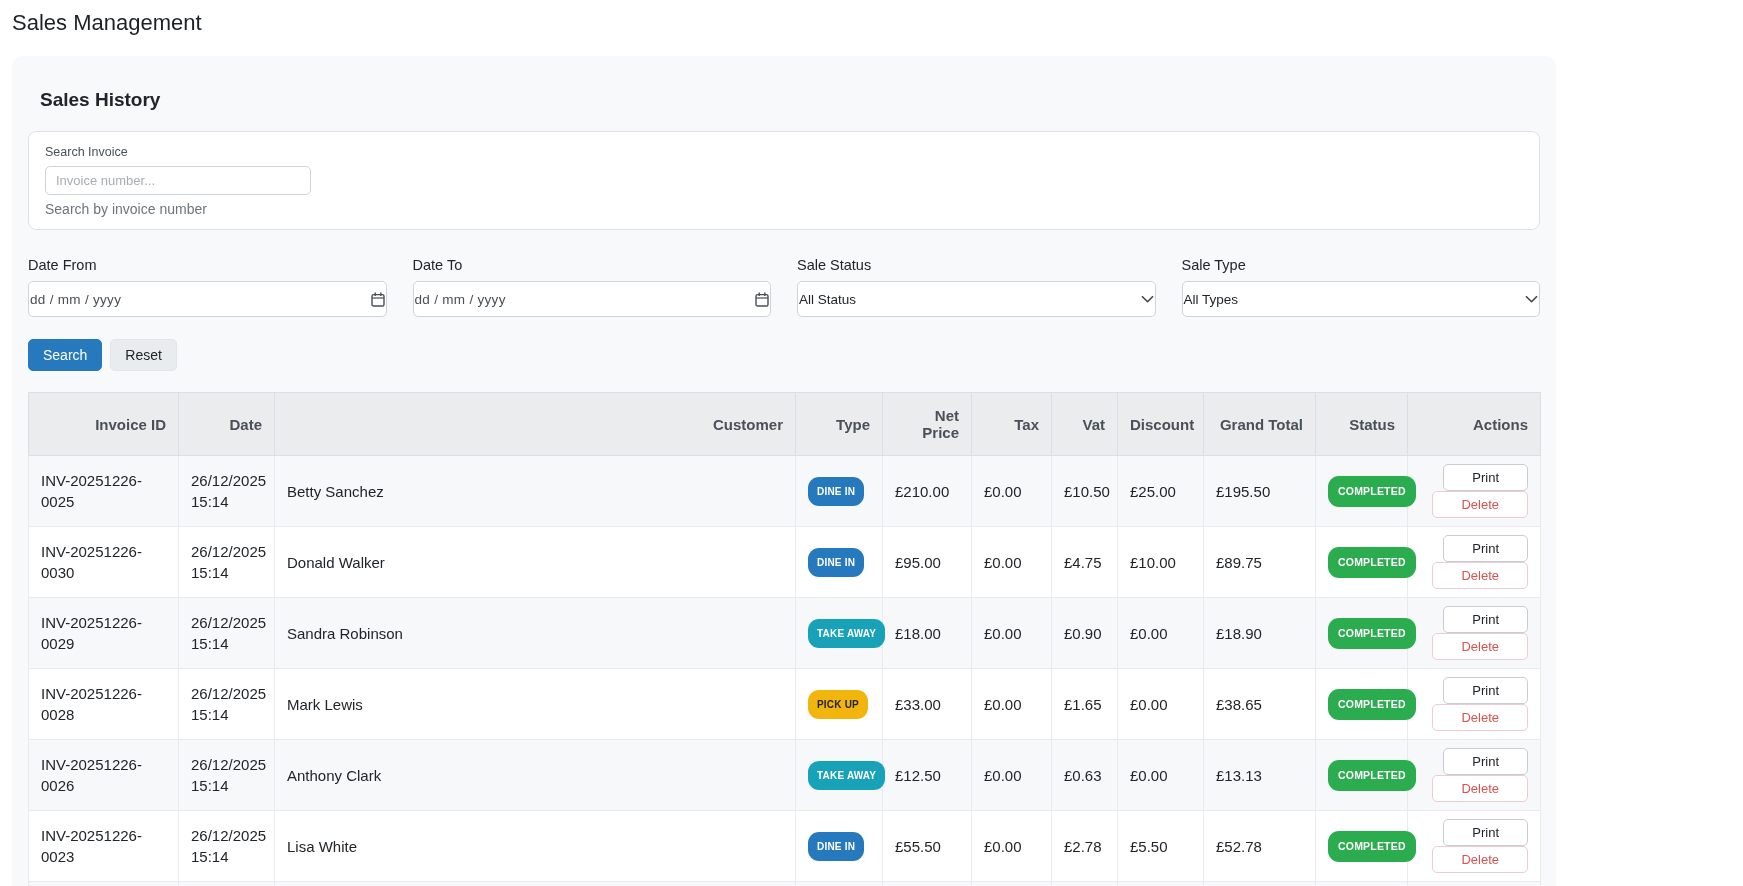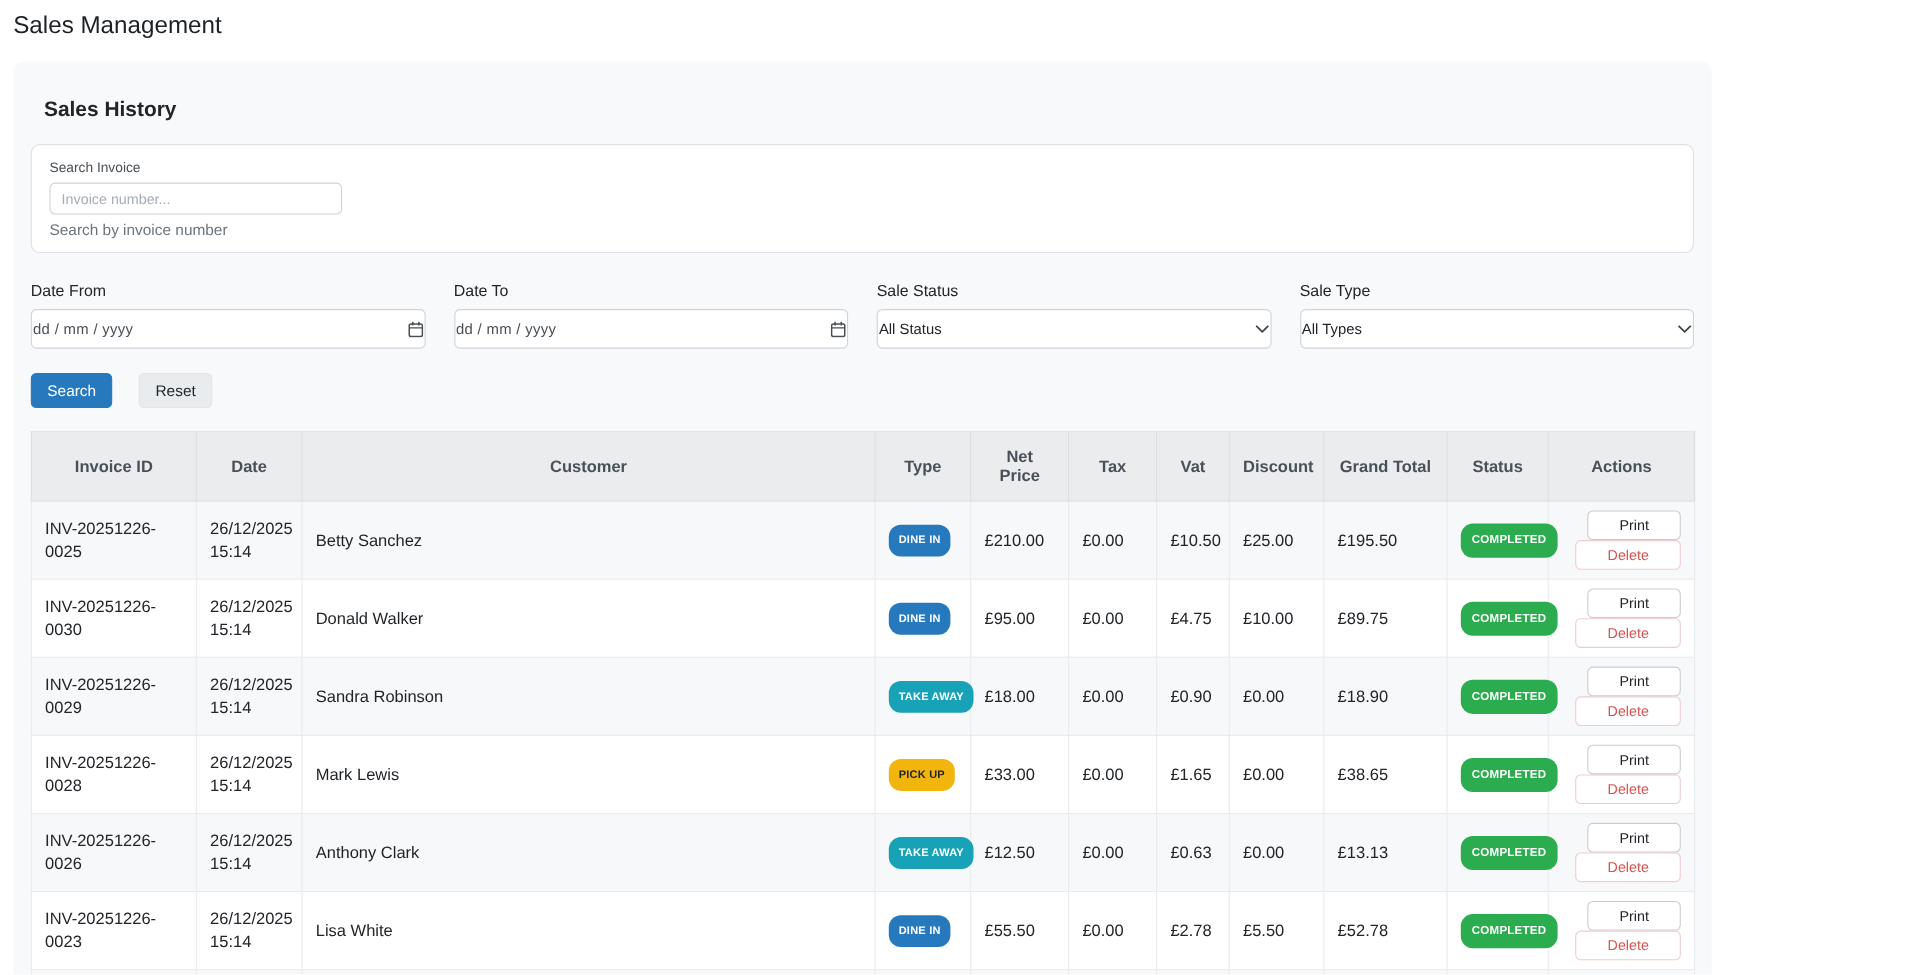--- a/index.html
+++ b/index.html
@@ -35,32 +35,32 @@
   .flabel { display: block; font-size: 14.5px; color: #212529; margin-bottom: 8px; }
   .control {
     height: 36px; background: #fff; border: 1px solid #ced4da; border-radius: 5px;
     display: flex; align-items: center; justify-content: space-between;
     padding: 0 1px; font-size: 13.5px; cursor: default;
   }
   .control .val-muted { color: #4a4f54; letter-spacing: 0.3px; }
   .control .val { color: #212529; }
   .icon { display: inline-flex; align-items: center; }
 
-  .btn-row { display: flex; gap: 24px; margin-bottom: 21px; }
+  .btn-row { display: flex; gap: 8px; margin-bottom: 21px; }
   .btn {
     font-size: 14px; border-radius: 5px; padding: 7px 14px; line-height: 16px;
     border: 1px solid transparent; cursor: pointer; font-family: "Liberation Sans", sans-serif;
   }
   .btn-primary { background: var(--primary); border-color: var(--primary); color: #fff; }
   .btn-light { background: #e9ecef; border-color: #e2e5e9; color: #212529; }
 
   table.sales { width: 1512px; border-collapse: collapse; background: #fff; table-layout: fixed; }
   table.sales th {
     background: #ebecee; color: #495057; font-size: 15px; font-weight: 700;
-    text-align: center; padding: 14px 12px; border: 1px solid #dbdee2;
+    text-align: right; padding: 14px 12px; border: 1px solid #dbdee2;
   }
   table.sales td {
     font-size: 15px; color: #212529; padding: 8px 12px; height: 57px;
     border: 1px solid #e8eaed; vertical-align: middle; background: transparent;
     line-height: 21px;
   }
   table.sales tbody tr:nth-child(odd) td { background: #f7f8f9; }
   table.sales tbody tr:nth-child(even) td { background: #ffffff; }
   th.c-actions, td.c-actions { text-align: right; }
 

